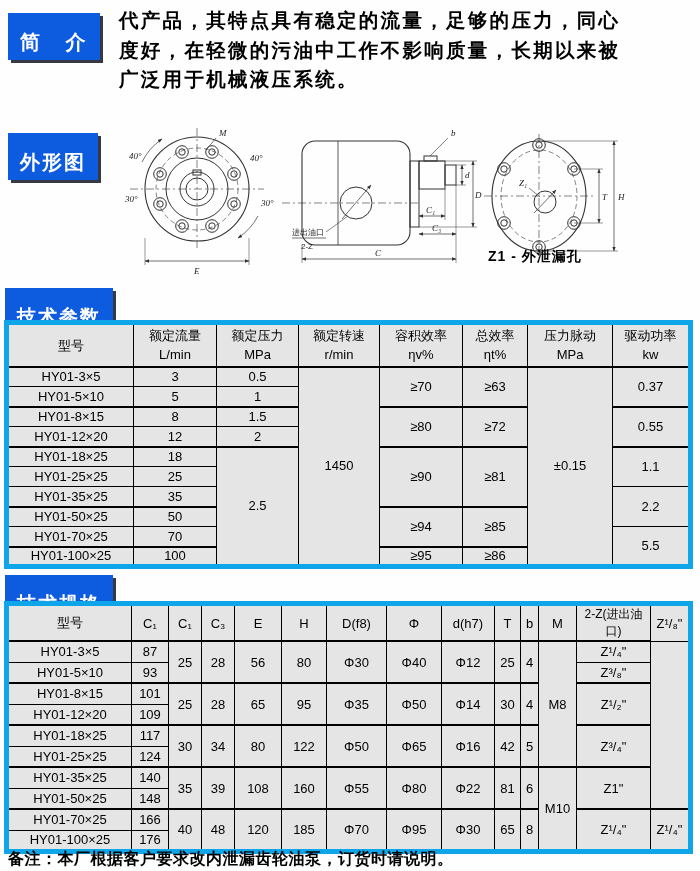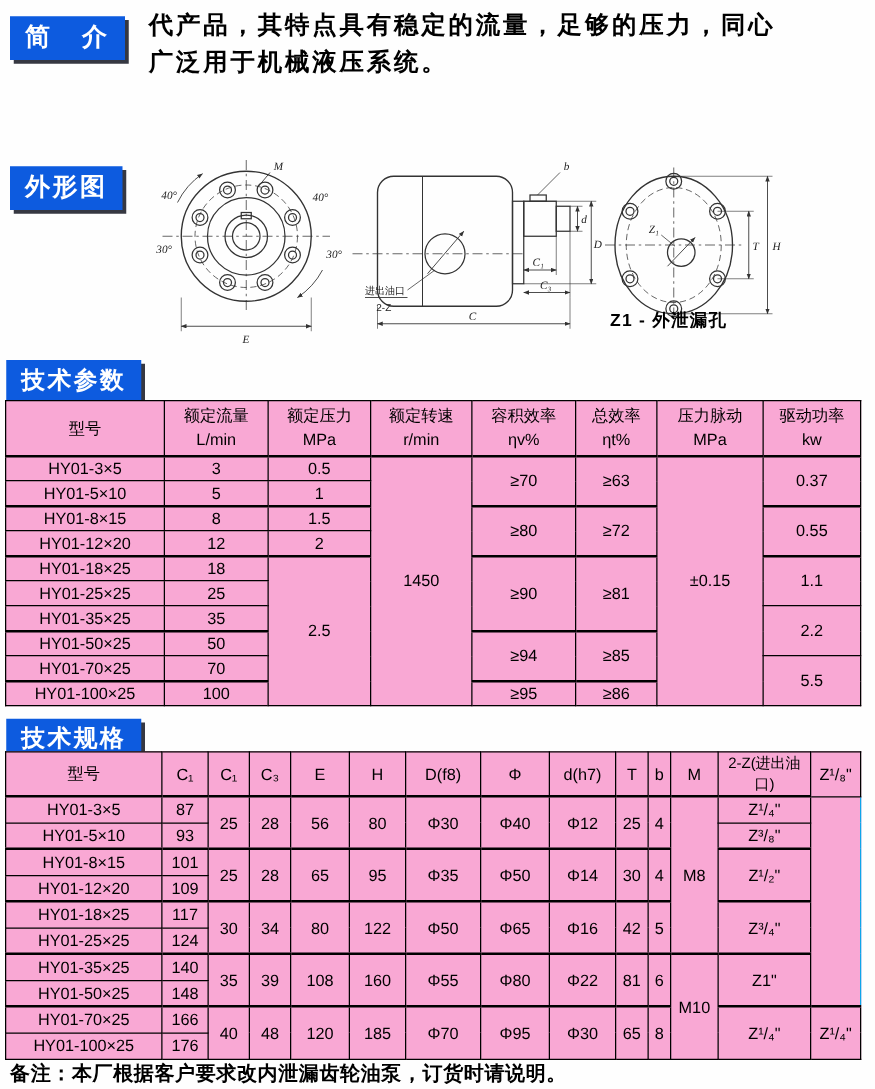--- a/index.html
+++ b/index.html
@@ -1,28 +1,28 @@
 <!DOCTYPE html>
 <html><head>
 <meta charset="utf-8">
 <style>
   html,body{margin:0;padding:0;}
   body{position:relative;width:700px;height:871px;background:#fefefe;overflow:hidden;
        font-family:"Liberation Sans",sans-serif;color:#000;}
   .badge{position:absolute;background:#0d5bdf;color:#fff;font-weight:bold;font-size:20px;
-         line-height:1;padding:7px 12px 8px;letter-spacing:2px;
+         line-height:1;padding:19px 12px 8px;letter-spacing:2px;
          box-shadow:3px 3px 0 rgba(10,12,24,.82);}
   #badge-intro{left:8px;top:13px;word-spacing:16px;}
   #badge-outline{left:8px;top:133px;}
   #badge-params{left:5px;top:288px;font-size:19px;}
   #badge-specs{left:5px;top:575px;font-size:19px;}
   .intro{position:absolute;left:119px;top:6px;width:578px;}
   .intro .ln{font-size:19.5px;font-weight:bold;line-height:29.5px;letter-spacing:2.3px;white-space:nowrap;}
   .intro .ln.first{text-indent:31px;}
-  table{position:absolute;left:4px;border-collapse:collapse;table-layout:fixed;background:#f9a8d4;border:1px solid #0ea5e9;}
+  table{position:absolute;left:4px;border-collapse:collapse;table-layout:fixed;background:#e5e5e5;border:5px solid #0ea5e9;}
   .t1{top:320px;} .t2{top:601px;}
   th,td{border:1px solid #000;text-align:center;vertical-align:middle;font-weight:normal;
         font-size:13px;padding:0;overflow:hidden;}
   thead th{border-bottom:2px solid #000;}
   thead th.tall{border-bottom:1px solid #000;}
   .t1 thead tr{height:44px;} .t1 tbody tr{height:20px;}
   .t2 thead tr{height:32px;} .t2 tbody tr{height:21px;}
   tr.g > td{border-top:2px solid #000;}
   .hl{line-height:19px;}
   .zh{font-size:12px;}
@@ -31,20 +31,21 @@
   .draw text.cjk{font-style:normal;font-size:8px;font-family:"Liberation Sans",sans-serif;}
   .caption{position:absolute;left:488px;top:248px;font-size:14px;font-weight:bold;letter-spacing:1px;}
   .note{position:absolute;left:8px;top:849px;font-size:16px;font-weight:bold;letter-spacing:.5px;}
 </style>
 </head>
 <body>
 
 <div class="badge" id="badge-intro">简 介</div>
 <div class="intro">
   <div class="ln">代产品，其特点具有稳定的流量，足够的压力，同心</div>
+  <div class="ln">度好，在轻微的污油中工作不影响质量，长期以来被</div>
   <div class="ln">广泛用于机械液压系统。</div>
 </div>
 
 <div class="badge" id="badge-outline">外形图</div>
 
 <svg class="draw" style="left:124px;top:126px" width="152" height="150" viewBox="0 0 152 150">
   <defs>
     <marker id="a1" markerWidth="8" markerHeight="6" refX="6" refY="2.5" orient="auto-start-reverse">
       <path d="M0,0L6.5,2.5L0,5z" fill="#333"></path>
     </marker>

